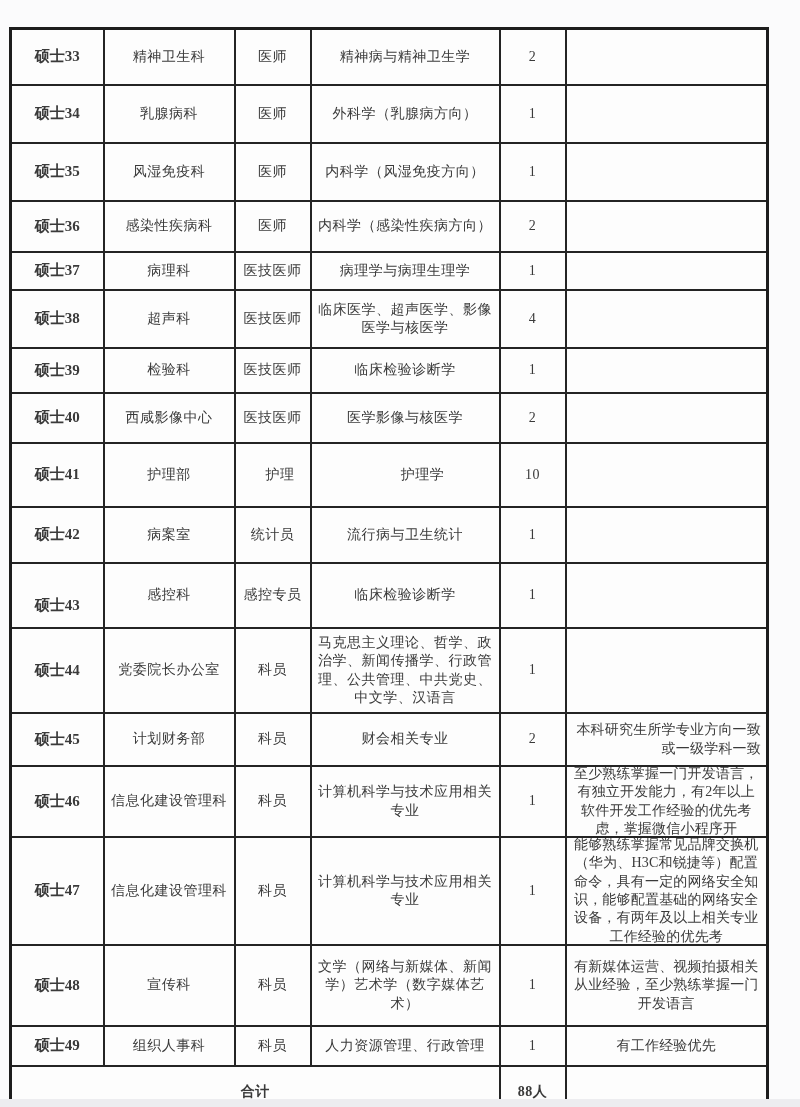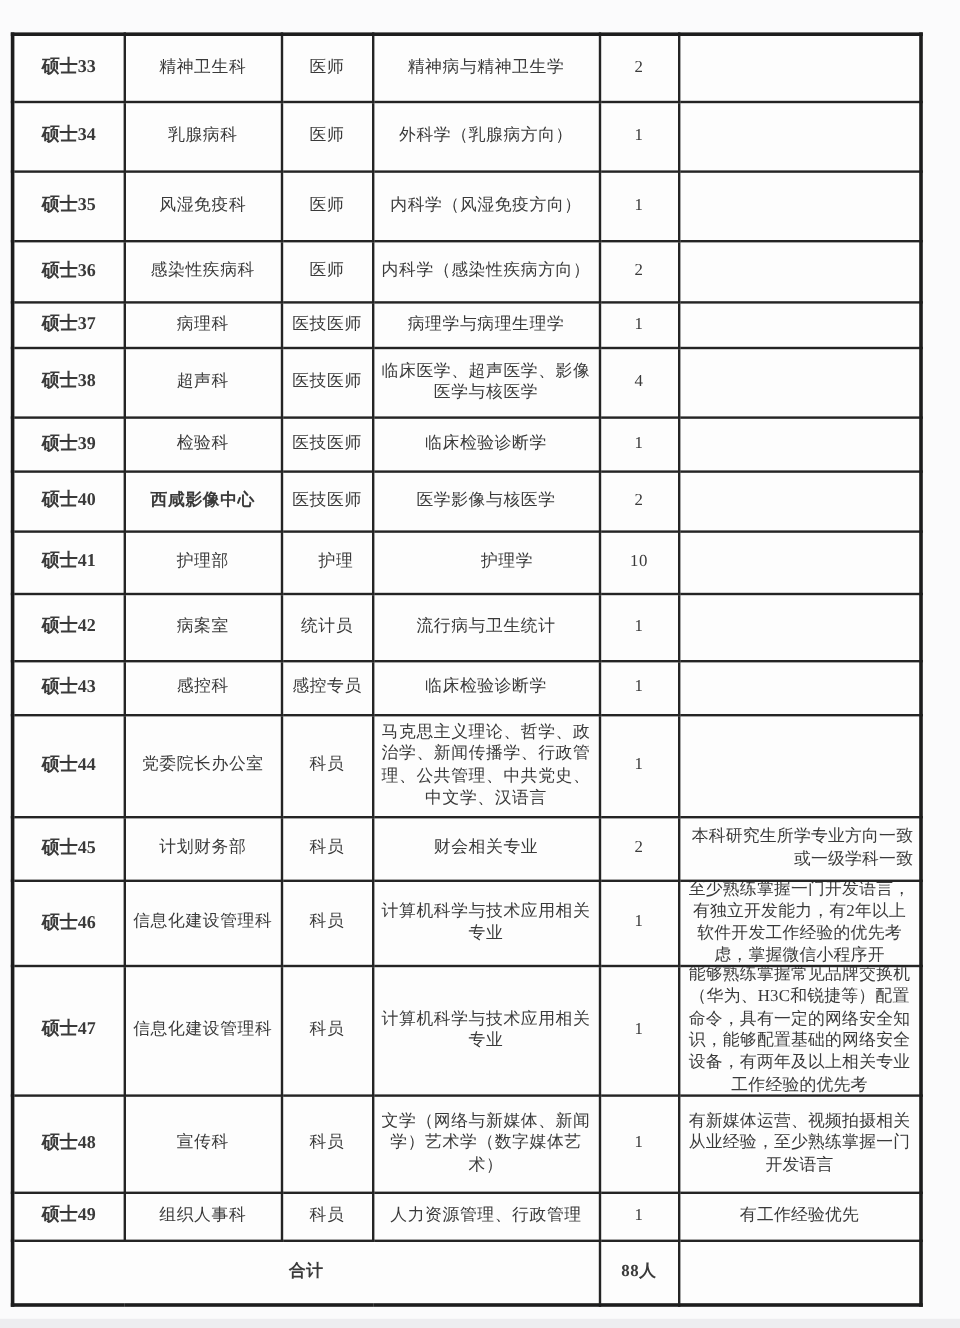--- a/index.html
+++ b/index.html
@@ -221,21 +221,21 @@
           </td>
           <td>
             <div class="cell note-cell" style="height: 43px;"></div>
           </td>
         </tr>
         <tr>
           <td>
             <div class="cell id-cell" style="height: 48px;">硕士40</div>
           </td>
           <td>
-            <div class="cell" style="height: 48px; font-weight: bold;">西咸影像中心</div>
+            <div class="cell" style="height: 48px;">西咸影像中心</div>
           </td>
           <td>
             <div class="cell" style="height: 48px;">医技医师</div>
           </td>
           <td>
             <div class="cell" style="height: 48px;">医学影像与核医学</div>
           </td>
           <td>
             <div class="cell" style="height: 48px;">2</div>
           </td>
@@ -247,21 +247,21 @@
           <td>
             <div class="cell id-cell" style="height: 50px;">硕士41</div>
           </td>
           <td>
             <div class="cell" style="height: 50px;">护理部</div>
           </td>
           <td>
             <div class="cell" style="height: 50px; padding-left: 20px;">护理</div>
           </td>
           <td>
-            <div class="cell" style="height: 48px; padding-left: 40px;">护理学</div>
+            <div class="cell" style="height: 62px; padding-left: 40px;">护理学</div>
           </td>
           <td>
             <div class="cell" style="height: 50px;">10</div>
           </td>
           <td>
             <div class="cell note-cell" style="height: 50px;"></div>
           </td>
         </tr>
         <tr>
           <td>
@@ -278,21 +278,21 @@
           </td>
           <td>
             <div class="cell" style="height: 43px;">1</div>
           </td>
           <td>
             <div class="cell note-cell" style="height: 43px;"></div>
           </td>
         </tr>
         <tr>
           <td>
-            <div class="cell id-cell" style="height: 43px;">硕士43</div>
+            <div class="cell id-cell" style="height: 43px; margin-top: 20px;">硕士43</div>
           </td>
           <td>
             <div class="cell" style="height: 43px;">感控科</div>
           </td>
           <td>
             <div class="cell" style="height: 43px;">感控专员</div>
           </td>
           <td>
             <div class="cell" style="height: 43px;">临床检验诊断学</div>
           </td>

